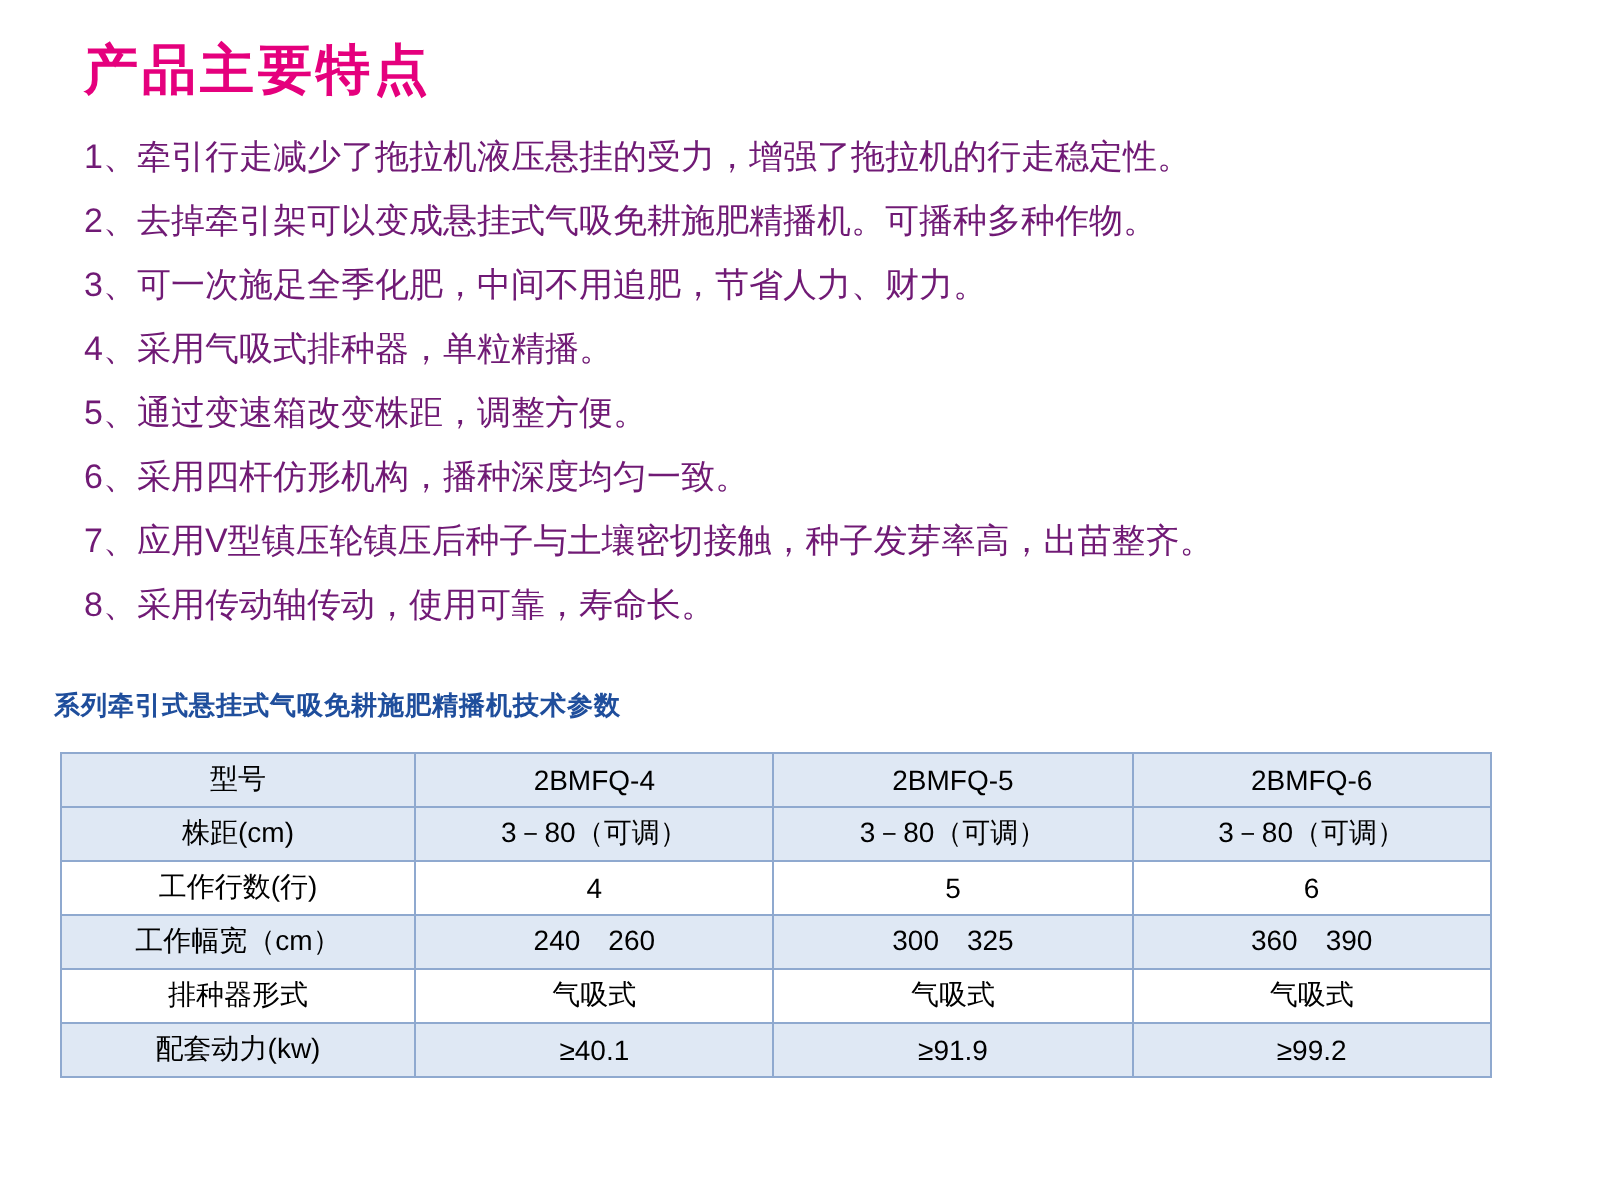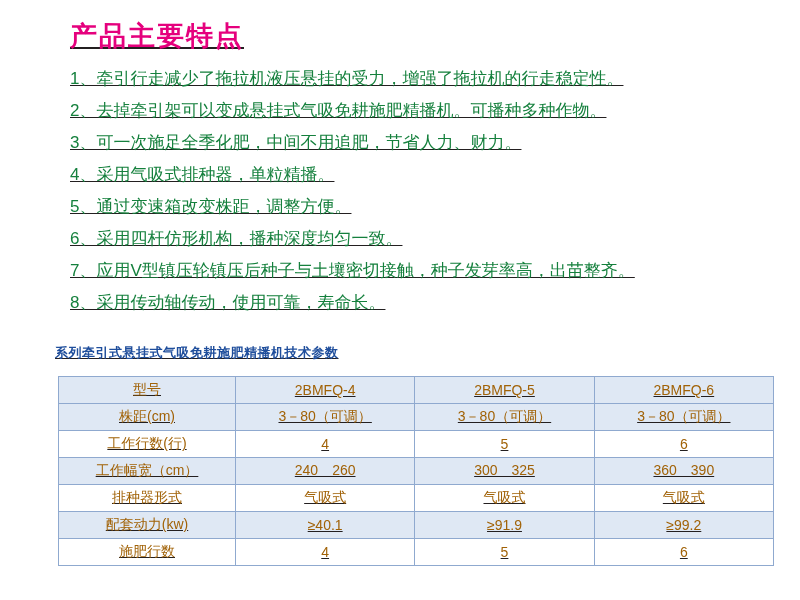--- a/index.html
+++ b/index.html
@@ -12,22 +12,21 @@
     background: #ffffff;
     font-family: "Liberation Sans", sans-serif;
     color: #231f20;
     overflow: hidden;
   }
   .page {
     position: relative;
     width: 800px;
     height: 468px;
     box-sizing: border-box;
-    padding: 0 52px;
-    text-decoration: underline;
+    padding: 0 24px;
   }
   .title {
     font-family: "DejaVu Serif", serif;
     font-weight: bold;
     color: #e5007d;
     font-size: 27px;
     letter-spacing: 2px;
     padding-top: 20px;
     padding-left: 18px;
     margin: 0 0 10px 0;
@@ -35,21 +34,21 @@
   }
   .feature-list {
     list-style: none;
     margin: 0;
     padding: 0 0 0 18px;
   }
   .feature-list li {
     font-size: 17px;
     line-height: 1.0;
     padding: 8px 0 7px 0;
-    color: #15803d;
+    color: #701a75;
     white-space: nowrap;
   }
   .subtitle {
     margin-top: 26px;
     margin-left: 3px;
     font-size: 13px;
     font-weight: bold;
     color: #1f4e9c;
     letter-spacing: 0.5px;
   }
@@ -59,21 +58,21 @@
     border-collapse: collapse;
     width: 716px;
     table-layout: fixed;
   }
   table.specs td {
     border: 1px solid #8fa9cf;
     height: 26px;
     font-size: 14px;
     text-align: center;
     vertical-align: middle;
-    color: #a16207;
+    color: #000000;
     padding: 0 2px;
   }
   table.specs tr.alt td {
     background: #dfe8f4;
   }
   table.specs tr.plain td {
     background: #ffffff;
   }
   table.specs td.label {
     width: 172px;
@@ -130,22 +129,16 @@
         <td>气吸式</td>
         <td>气吸式</td>
         <td>气吸式</td>
       </tr>
       <tr class="alt">
         <td class="label">配套动力(kw)</td>
         <td>≥40.1</td>
         <td>≥91.9</td>
         <td>≥99.2</td>
       </tr>
-      <tr class="plain">
-        <td class="label">施肥行数</td>
-        <td>4</td>
-        <td>5</td>
-        <td>6</td>
-      </tr>
     </tbody>
   </table>
 
 </div>
 
 </body></html>

